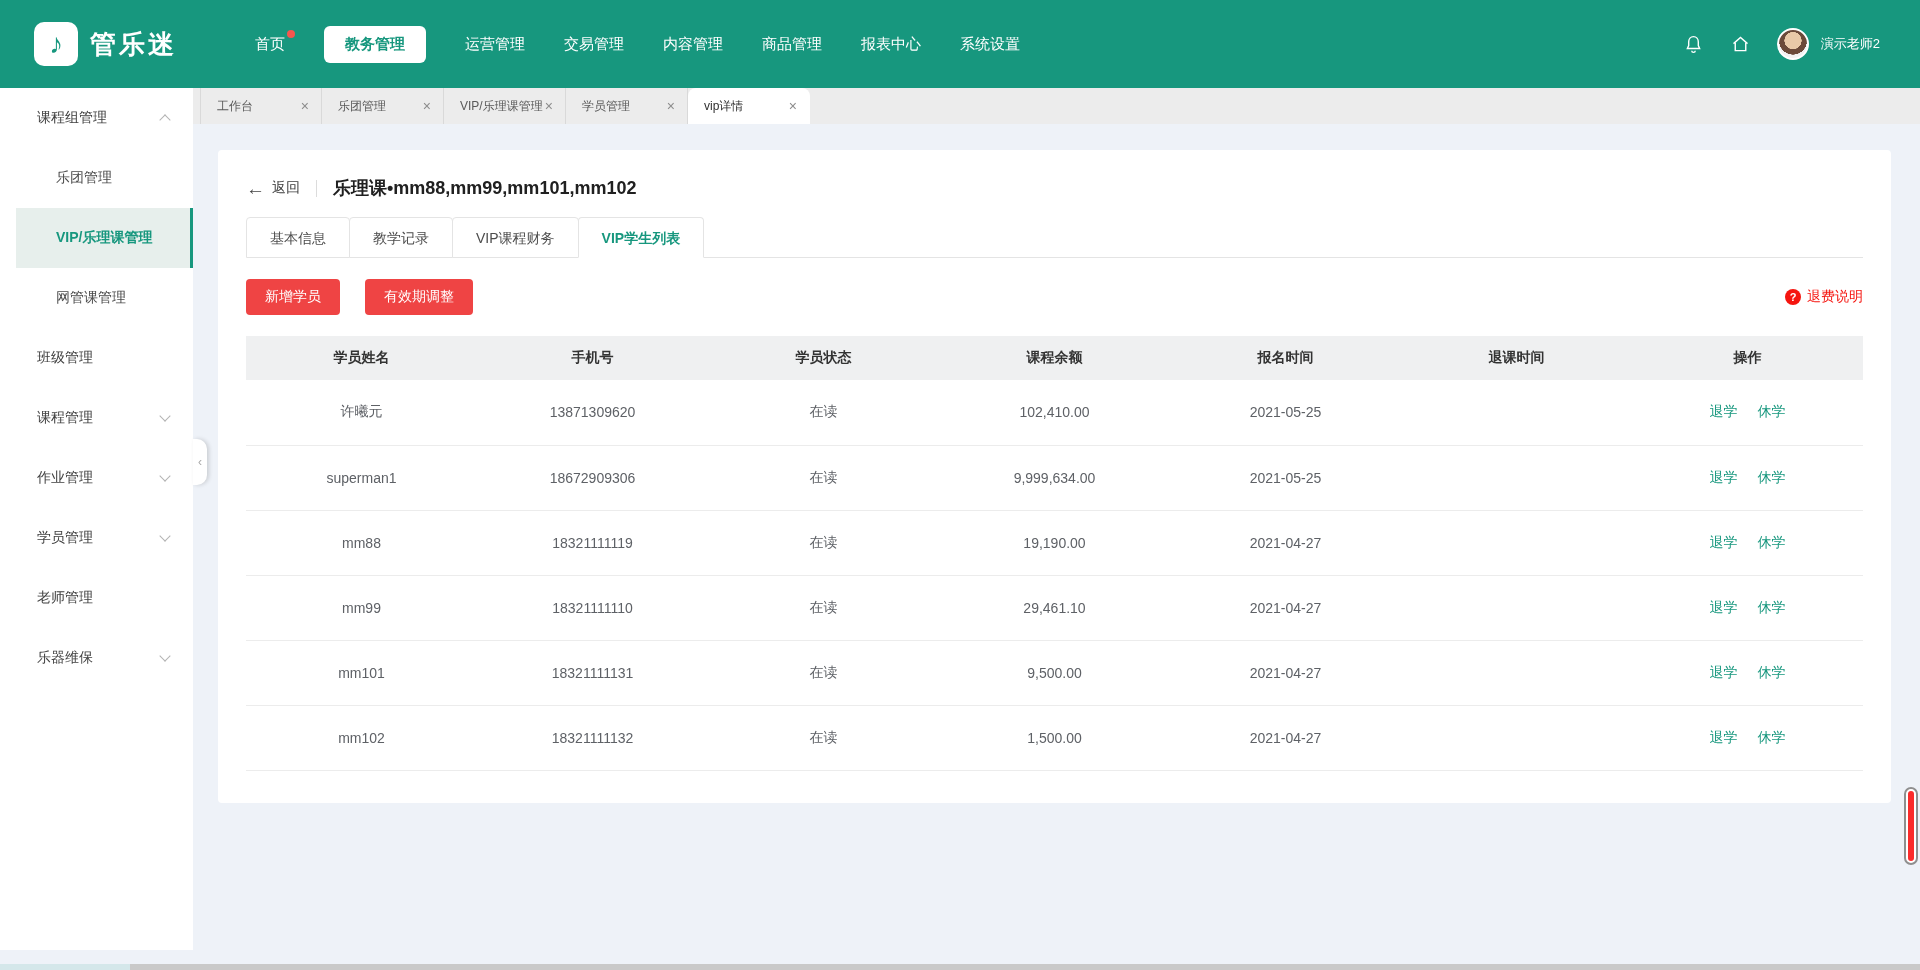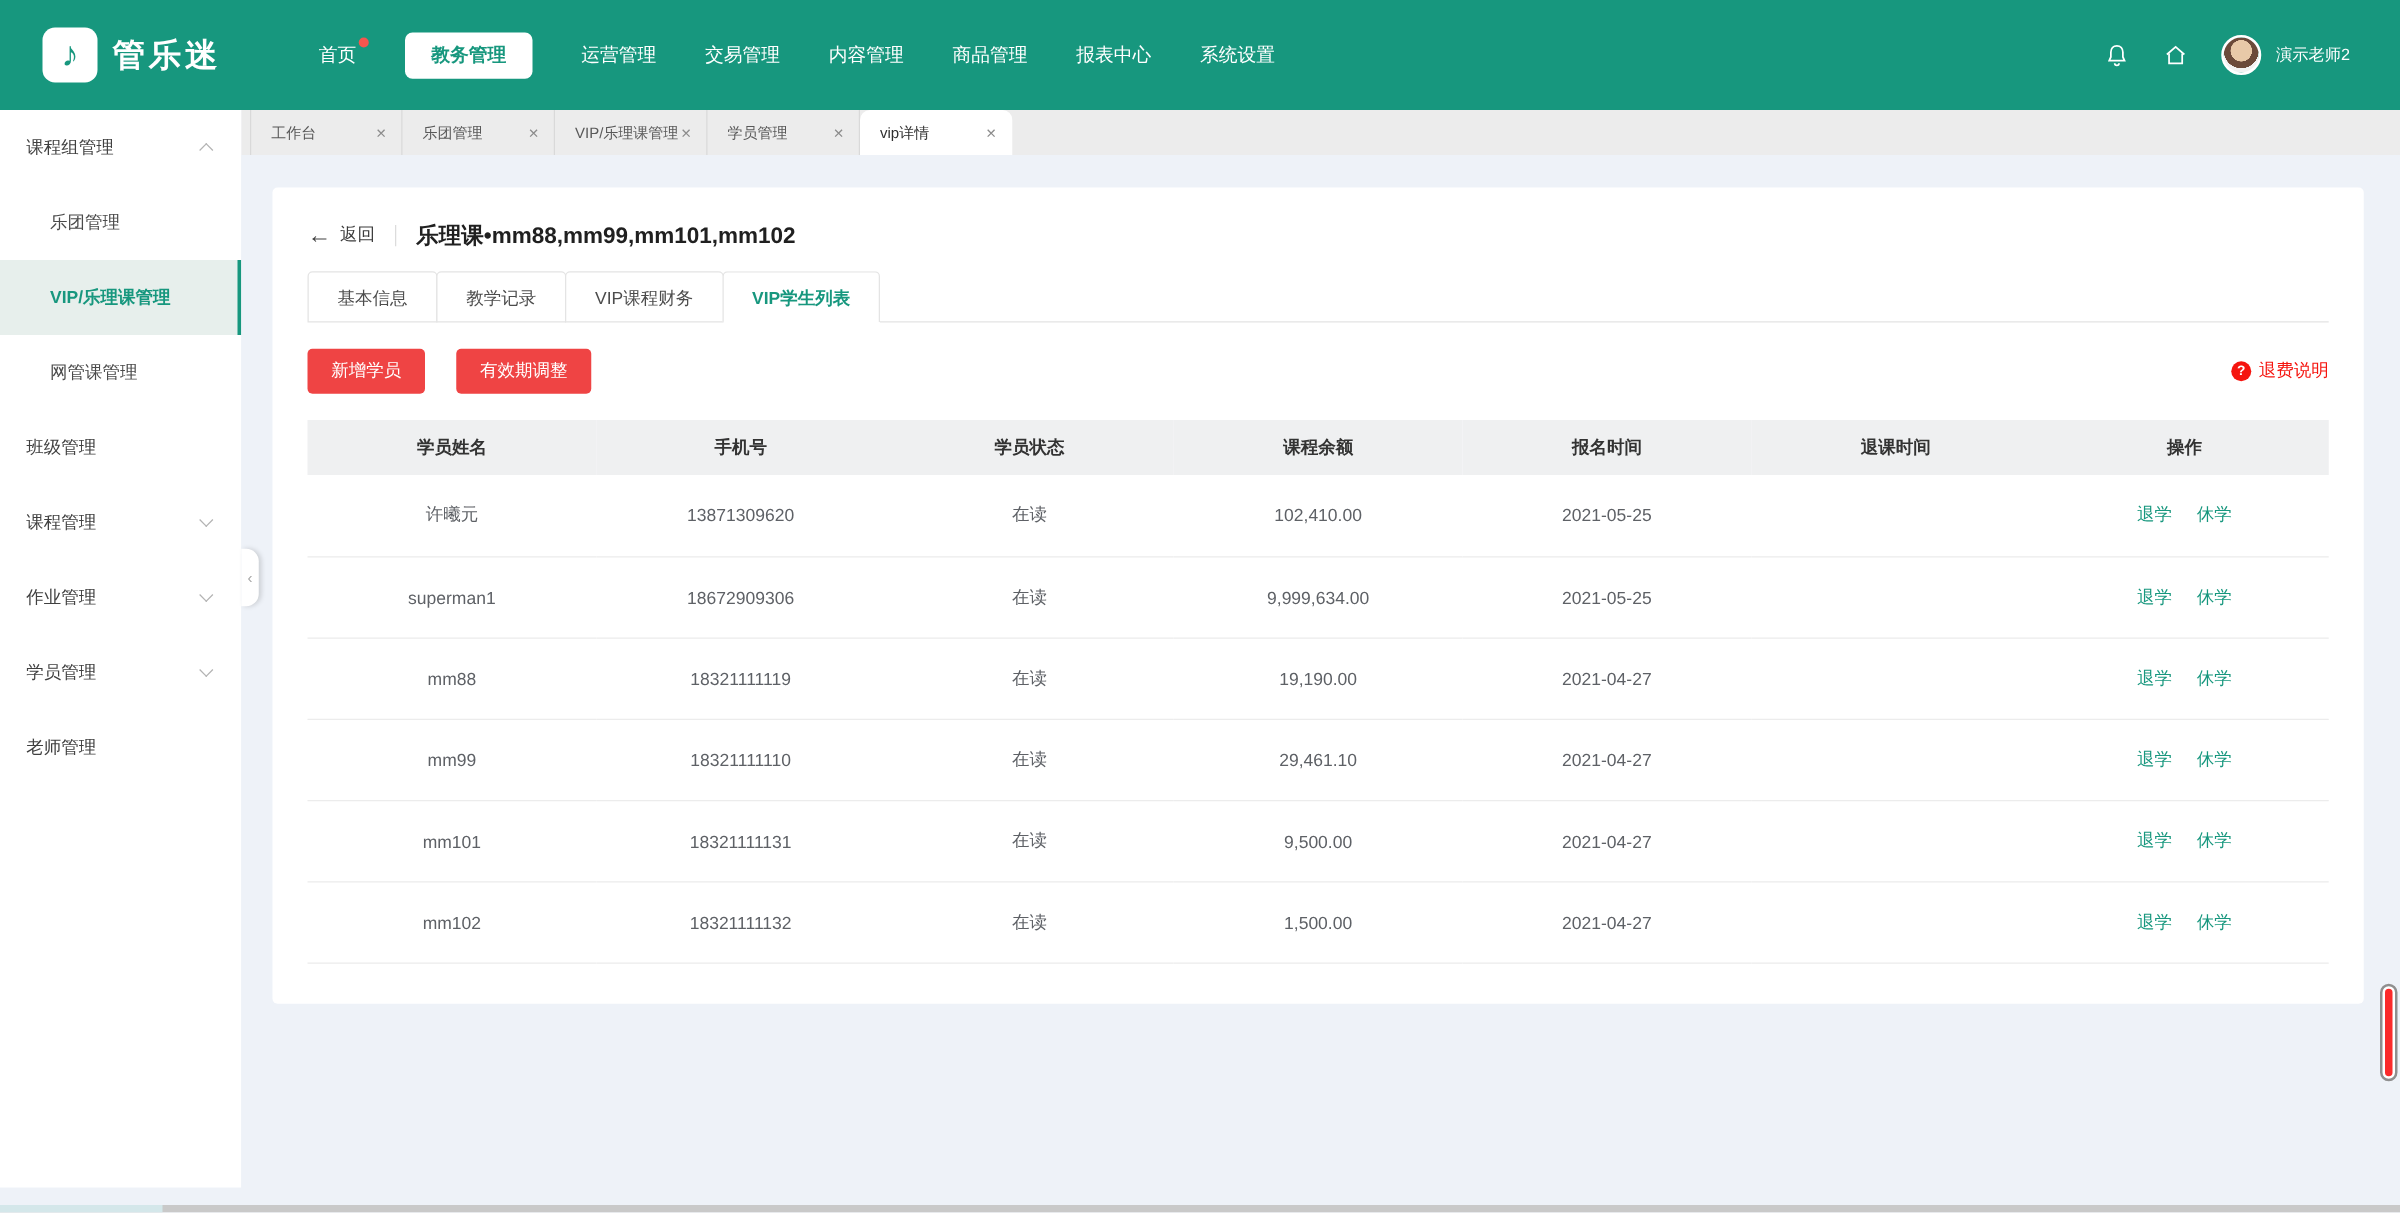--- a/index.html
+++ b/index.html
@@ -31,21 +31,21 @@
   .tabbar { position:absolute; left:193px; top:88px; right:0; height:36px;
     background:#ececec; display:flex; align-items:stretch; padding-left:7px; }
   .wtab { width:122px; display:flex; align-items:center; justify-content:space-between;
     padding:0 12px 0 16px; font-size:12px; color:#595959;
     border-right:1px solid #d9d9d9; cursor:pointer; }
   .wtab:first-child { border-left:1px solid #d9d9d9; }
   .wtab .x { color:#8c8c8c; font-size:14px; line-height:1; }
   .wtab.active { background:#fff; border-radius:8px 8px 0 0; border-color:transparent; color:#303030; }
 
   
-  .sidebar { position:absolute; left:0; top:88px; width:193px; bottom:20px; background:#fff; }
+  .sidebar { position:absolute; left:0; top:88px; width:193px; bottom:20px; background:#fff;padding-left:16px; }
   .side-item { height:60px; display:flex; align-items:center; font-size:14px;
     color:#404040; cursor:pointer; padding-left:21px; }
   .side-item.sub { padding-left:40px; color:#4a4a4a; }
   .side-item.active { background:#e7efec; color:#17977e; font-weight:bold;
     border-right:3px solid #17977e; }
   .chev { width:8px; height:8px; border-right:1.5px solid #b3b3b3;
     border-bottom:1.5px solid #b3b3b3; margin-left:auto; margin-right:24px; }
   .chev.up { transform:rotate(-135deg); margin-top:4px; }
   .chev.down { transform:rotate(45deg); margin-top:-4px; }
   .collapse-handle { position:absolute; left:193px; top:439px; width:14px; height:46px;
@@ -173,20 +173,24 @@
     </div>
     <div class="side-item">
       <span>作业管理</span>
       <span class="chev down"></span>
     </div>
     <div class="side-item">
       <span>学员管理</span>
       <span class="chev down"></span>
     </div>
     <div class="side-item">老师管理</div>
+    <div class="side-item">
+      <span>乐器维保</span>
+      <span class="chev down"></span>
+    </div>
   </aside>
   <div class="collapse-handle">
     <span>‹</span>
   </div>
 
   <main class="main">
     <div class="card">
 
       <div class="back-row">
         <span class="back-arrow">←</span>

